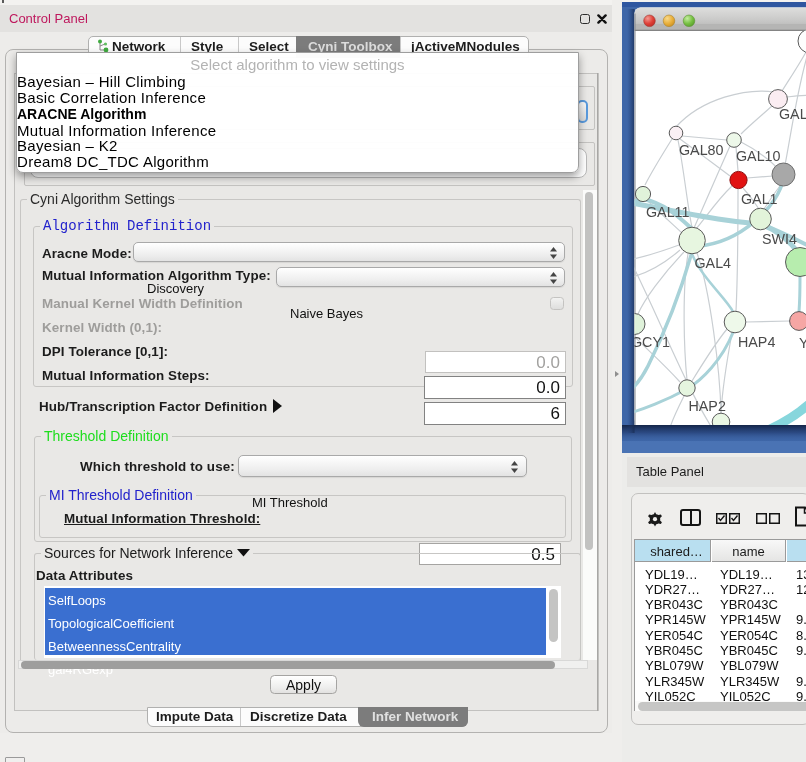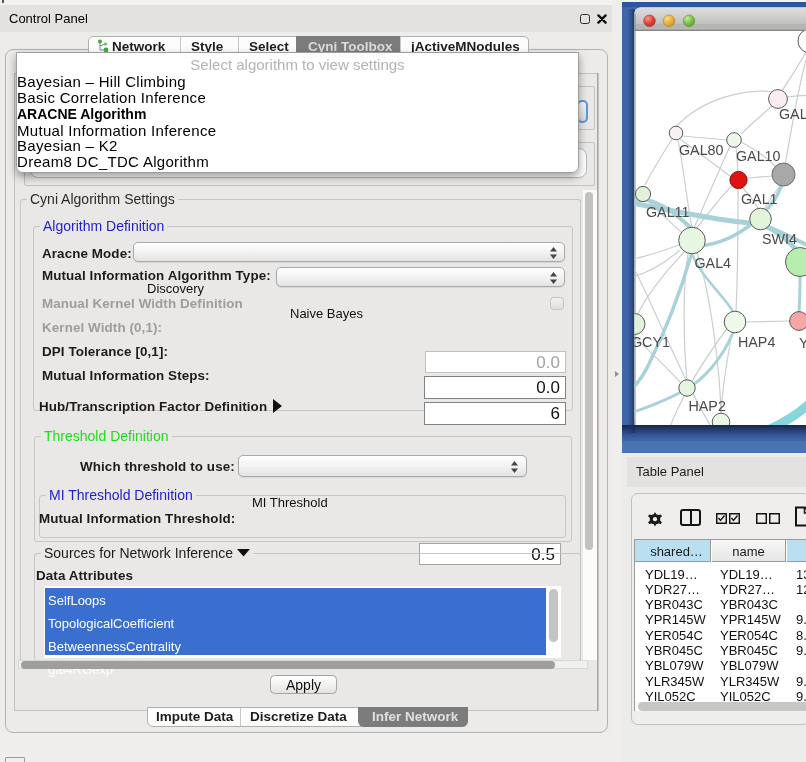--- a/index.html
+++ b/index.html
@@ -14,21 +14,21 @@
   .combo svg { position:absolute; }
   .inp { position:absolute; background:#fff; border:1px solid #9b9b9b; font-size:17px; color:#111; text-align:right;margin-top:36px; }
   .inp span { position:absolute; right:5px; top:1px; }
 </style>
 </head>
 <body>
 
 <div class="abs" style="left:0;top:0;width:612px;height:5px;background:#f3f2f0;"></div>
 <div class="abs" style="left:2px;top:0;width:2px;height:3px;background:#5a5a5a;"></div>
 <div class="abs" style="left:0;top:5px;width:612px;height:27px;background:#e3e2e0;"></div>
-<div class="abs" style="left:9px;top:11px;font-size:13px;color:#000000;">Control Panel</div>
+<div class="abs" style="left:9px;top:11px;font-size:13px;color:#be185d;">Control Panel</div>
 <div class="abs" style="left:579.5px;top:13.5px;width:10px;height:10px;border:1.6px solid #2c2c2c;border-radius:2.5px;"></div>
 <svg class="abs" style="left:597px;top:13.5px;" width="10" height="10" viewBox="0 0 10 10">
     <path d="M1.4 1.4 L8.6 8.6 M8.6 1.4 L1.4 8.6" stroke="#111" stroke-width="2.4" stroke-linecap="round"></path>
   </svg>
 
 <div class="abs" style="left:0;top:32px;width:612px;height:701px;background:#edecea;"></div>
 
 <div class="abs" style="left:5px;top:49px;width:603px;height:684px;border:1px solid #b3b2b0;border-radius:8px;background:#ecebe9;"></div>
 
 <div class="abs" style="left:14px;top:73px;width:585px;height:638px;border:1px solid #c2c1bf;background:#e9e8e6;"></div>
@@ -52,21 +52,21 @@
 <div class="abs" style="left:112px;top:39px;font-size:13.5px;font-weight:600;color:#1d1d1d;">Network</div>
 <div class="abs" style="left:191px;top:39px;font-size:13.5px;font-weight:600;color:#1d1d1d;">Style</div>
 <div class="abs" style="left:249px;top:39px;font-size:13.5px;font-weight:600;color:#1d1d1d;">Select</div>
 <div class="abs" style="left:308px;top:39px;font-size:13.5px;font-weight:600;color:#dcdcdc;">Cyni Toolbox</div>
 <div class="abs" style="left:411px;top:39px;font-size:13.5px;font-weight:600;color:#1d1d1d;">jActiveMNodules</div>
 
 <div class="fs" style="left:20px;top:199px;width:561px;height:461px;border-bottom:none;border-radius:3px 3px 0 0;">
   <span style="color:#2b2b2b;">Cyni Algorithm Settings</span>
 </div>
 
-<div class="fs" style="left:33px;top:226px;width:540px;height:185px;">
+<div class="fs" style="left:33px;top:226px;width:540px;height:161px;font-family:Liberation Mono, monospace;">
   <span style="color:#2222cc;">Algorithm Definition</span>
 </div>
 <div class="lbl" style="left:42px;top:246px;">Aracne Mode:</div>
 <div class="combo" style="left:133px;top:242px;width:432px;height:20px;">
   <span class="ct" style="top:1.5px;">Discovery</span>
   <svg style="right:6px;top:4px;" width="9" height="12" viewBox="0 0 9 12">
       <path d="M4.5 0 L8 4.4 L1 4.4 Z" fill="#444"></path>
       <path d="M4.5 12 L8 7.6 L1 7.6 Z" fill="#444"></path>
     </svg>
 </div>
@@ -103,21 +103,21 @@
 <div class="combo" style="left:238px;top:455px;width:289px;height:22px;">
   <span class="ct" style="top:2.5px;">MI Threshold</span>
   <svg style="right:7px;top:5px;" width="9" height="12" viewBox="0 0 9 12">
       <path d="M4.5 0 L8 4.4 L1 4.4 Z" fill="#444"></path>
       <path d="M4.5 12 L8 7.6 L1 7.6 Z" fill="#444"></path>
     </svg>
 </div>
 <div class="fs" style="left:39px;top:495px;width:527px;height:43px;">
   <span style="color:#2222cc;">MI Threshold Definition</span>
 </div>
-<div class="lbl" style="left:39px;top:511px;">Mutual Information Threshold:</div>
+<div class="lbl" style="left:64px;top:511px;text-decoration:underline;">Mutual Information Threshold:</div>
 <div class="inp" style="left:419px;top:507px;width:142px;height:22px;border-color:#a5a4a2;">
     <span>0.5</span>
   </div>
 
 <div class="fs" style="left:34px;top:553px;width:547px;height:107px;border-bottom:none;">
   <span style="color:#1c1c1c;">Sources for Network Inference <svg width="13" height="9" viewBox="0 0 13 9" style="vertical-align:1px;">
         <path d="M0 1 L13 1 L6.5 8.5 Z" fill="#111"></path>
       </svg></span>
 </div>
 <div class="lbl" style="left:36px;top:568px;">Data Attributes</div>

